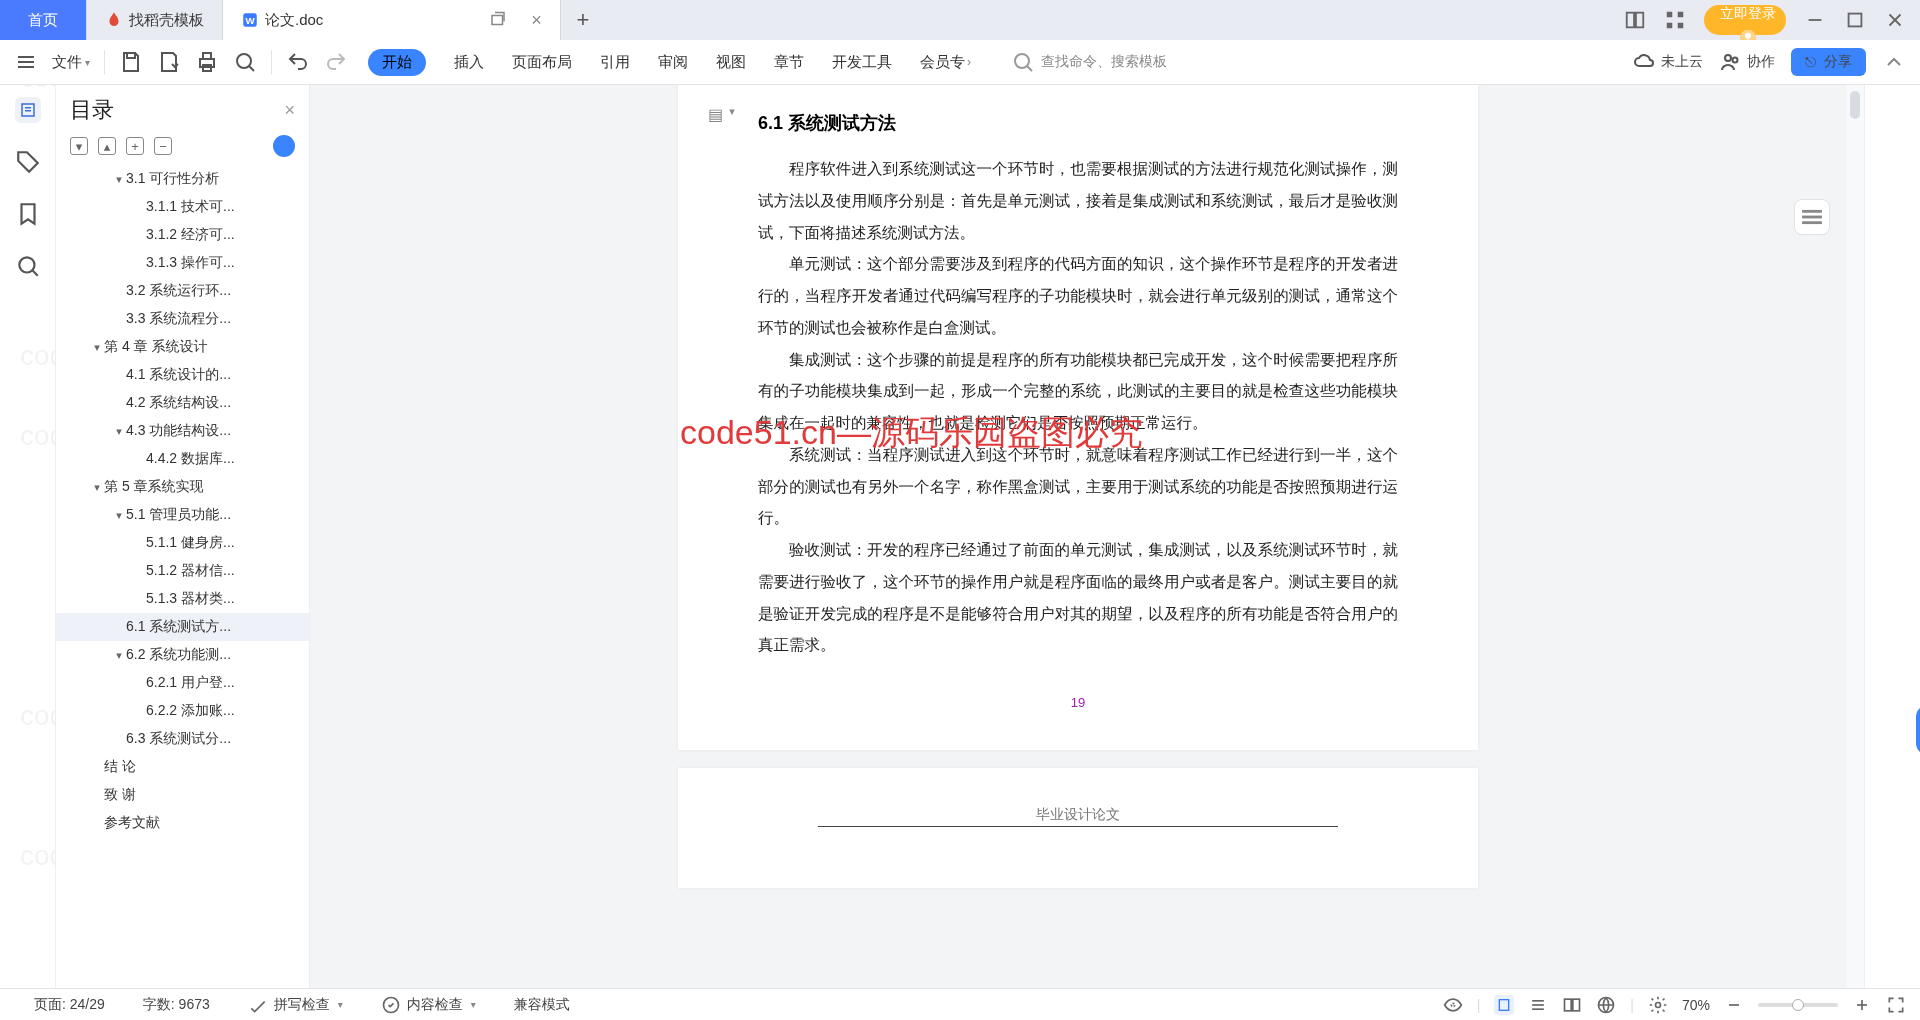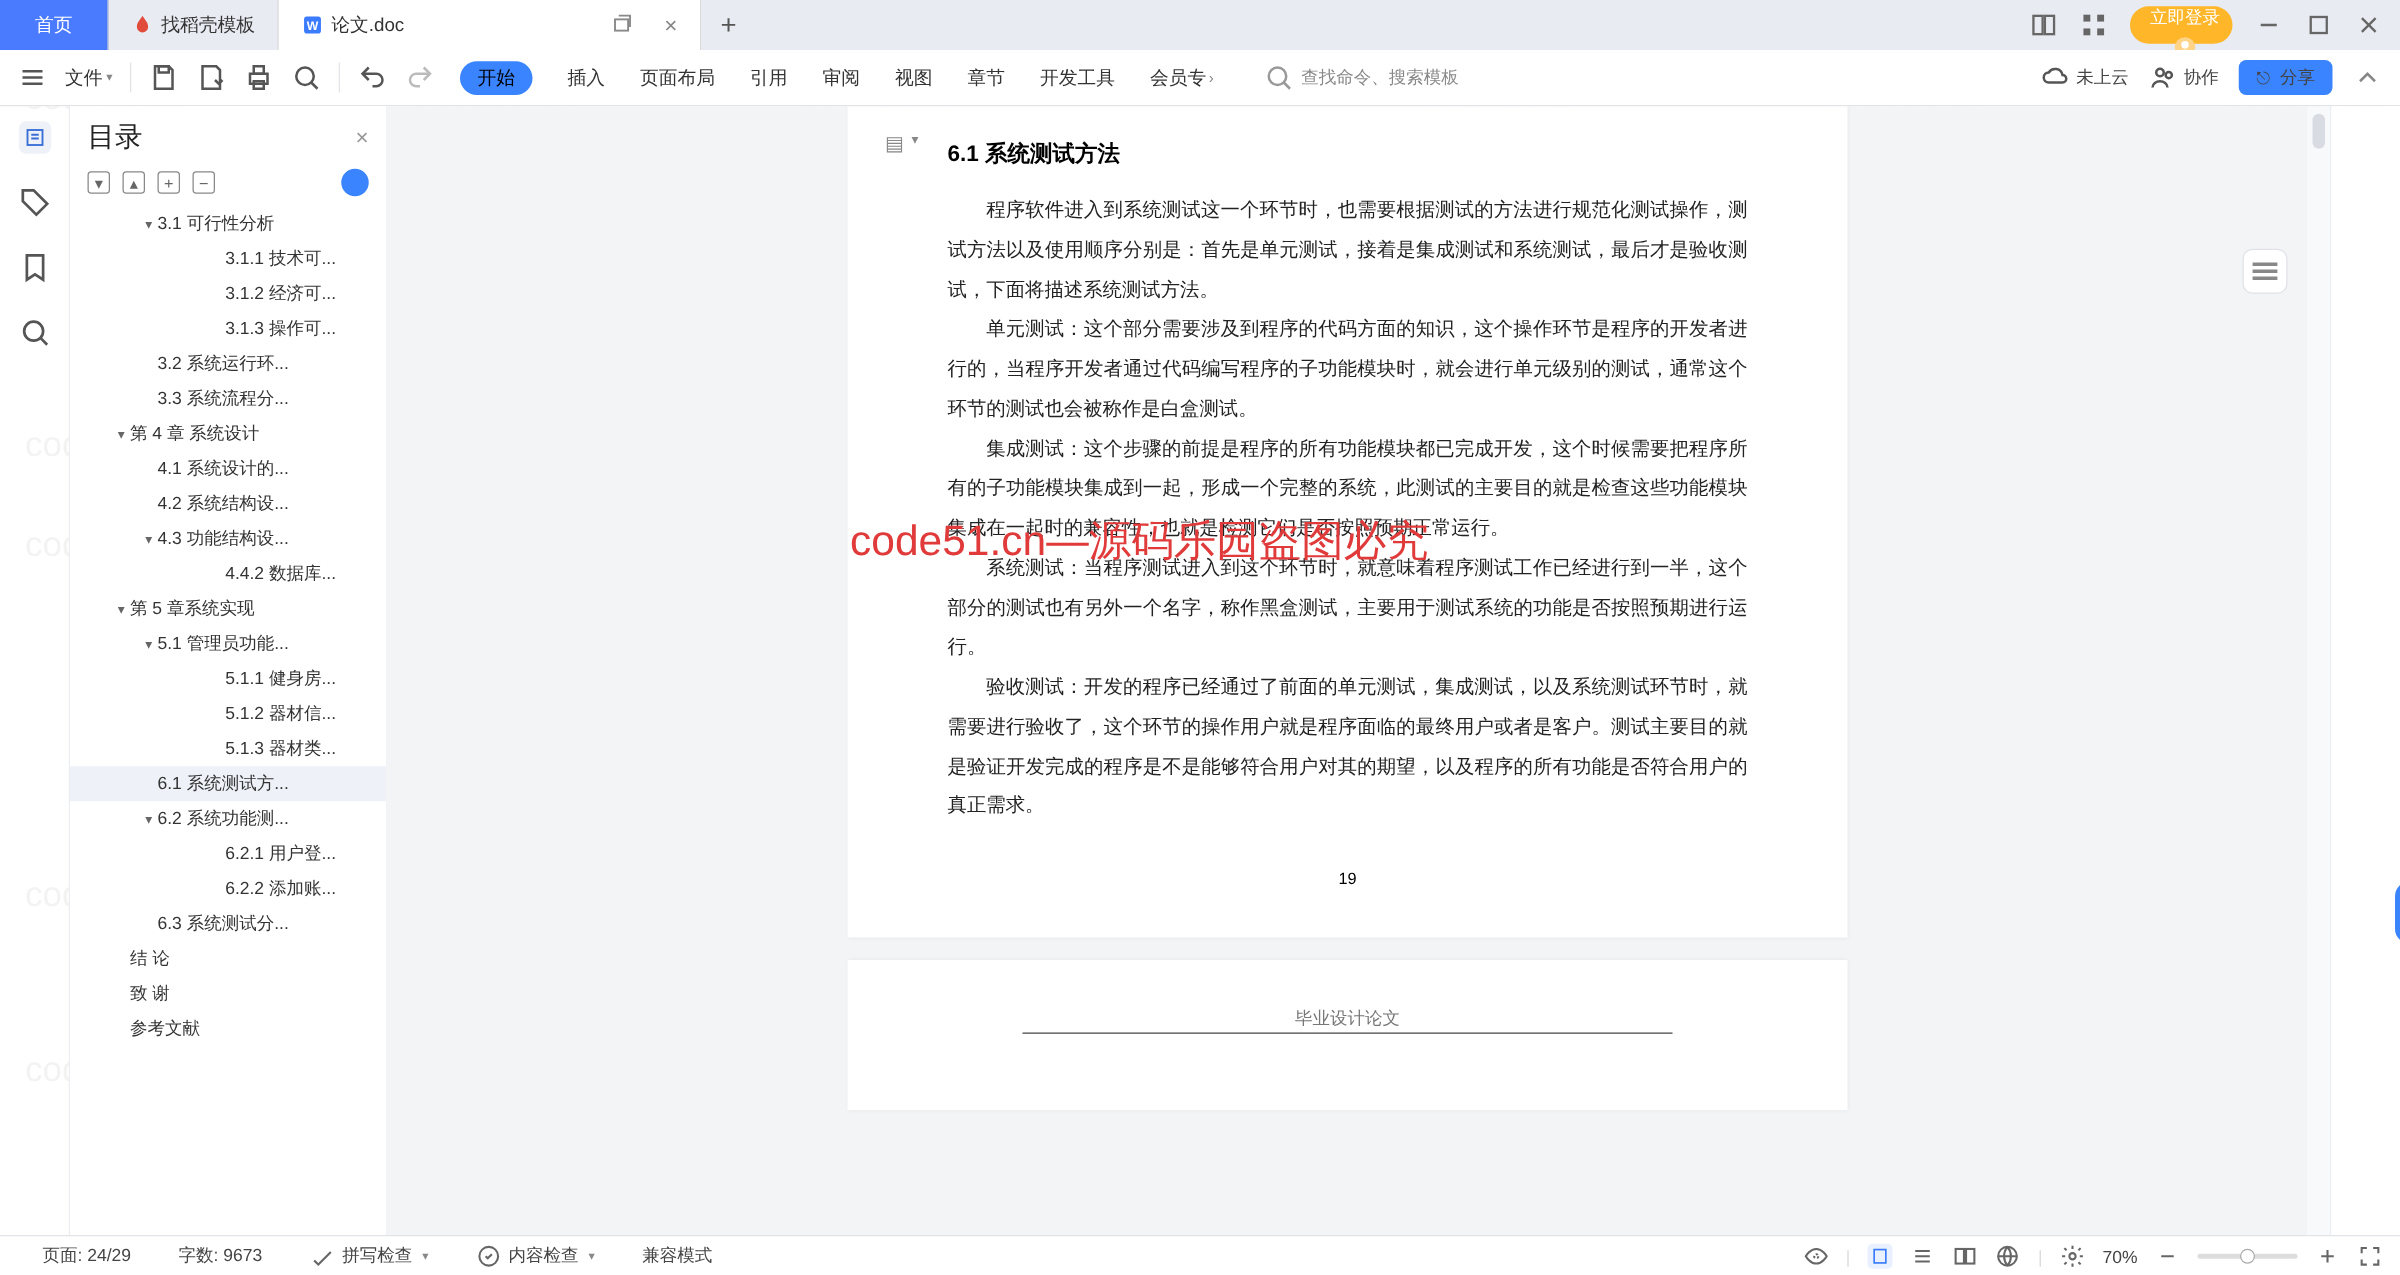--- a/index.html
+++ b/index.html
@@ -45,28 +45,28 @@
 .side-hd .x { color:#999; font-size:18px; cursor:pointer; }
 .side-tools { display:flex; align-items:center; gap:10px; padding:6px 14px 8px 14px; }
 .side-tools .sq { width:18px; height:18px; border:1.5px solid #888; border-radius:3px; display:flex; align-items:center; justify-content:center; font-size:13px; color:#666; cursor:pointer; }
 .side-tools .dot-ai { margin-left:auto; width:22px; height:22px; background:#3a84ff; border-radius:50%; }
 .toc { flex:1; overflow:auto; font-size:14px; color:#333; }
 .toc-item { padding:5px 6px 5px 0; display:flex; align-items:center; cursor:pointer; white-space:nowrap; overflow:hidden; text-overflow:ellipsis; }
 .toc-item .chev { width:14px; display:inline-flex; justify-content:center; color:#666; font-size:11px; }
 .toc-item.sel { background:#eef1f7; }
 .toc-lv1 { padding-left:34px; }
 .toc-lv2 { padding-left:56px; }
-.toc-lv3 { padding-left:76px;justify-content:center; }
+.toc-lv3 { padding-left:76px; }
 
 .doc-area { flex:1; background:#f3f4f6; display:flex; justify-content:center; overflow:auto; position:relative; }
 .page { width:800px; background:#fff; margin:0 0 18px 0; box-shadow:0 0 4px rgba(0,0,0,.06); padding:20px 80px 40px 80px; position:relative; }
 .page h3 { font-size:18px; font-weight:600; margin:6px 0 18px 0; }
 .page p { font-size:15.5px; line-height:2.05; color:#222; text-align:justify; }
 .page .indent { text-indent:2em; }
-.page-num { text-align:center; color:#000000; font-size:13px; margin-top:34px; }
+.page-num { text-align:center; color:#a21caf; font-size:13px; margin-top:34px; }
 .page-footer { text-align:center; color:#777; font-size:14px; border-bottom:1px solid #444; padding-bottom:2px; margin:22px 60px 0 60px; }
 .doc-header-ico { position:absolute; left:30px; top:20px; display:flex; gap:6px; color:#888; }
 .floating-handle { position:absolute; right:-18px; top:620px; width:22px; height:50px; background:#3a84ff; border-radius:12px 0 0 12px; }
 .float-menu-btn { position:absolute; right:16px; top:114px; width:36px; height:36px; border:1px solid #e0e2e8; border-radius:8px; display:flex; align-items:center; justify-content:center; color:#777; background:#fff; }
 
 .rightrail { width:56px; border-left:1px solid #eceef2; background:#fff; }
 .scroll-gutter { width:18px; background:#f8f9fb; position:relative; }
 .scroll-thumb { position:absolute; left:4px; width:10px; background:#d8dbe2; border-radius:5px; }
 
 

